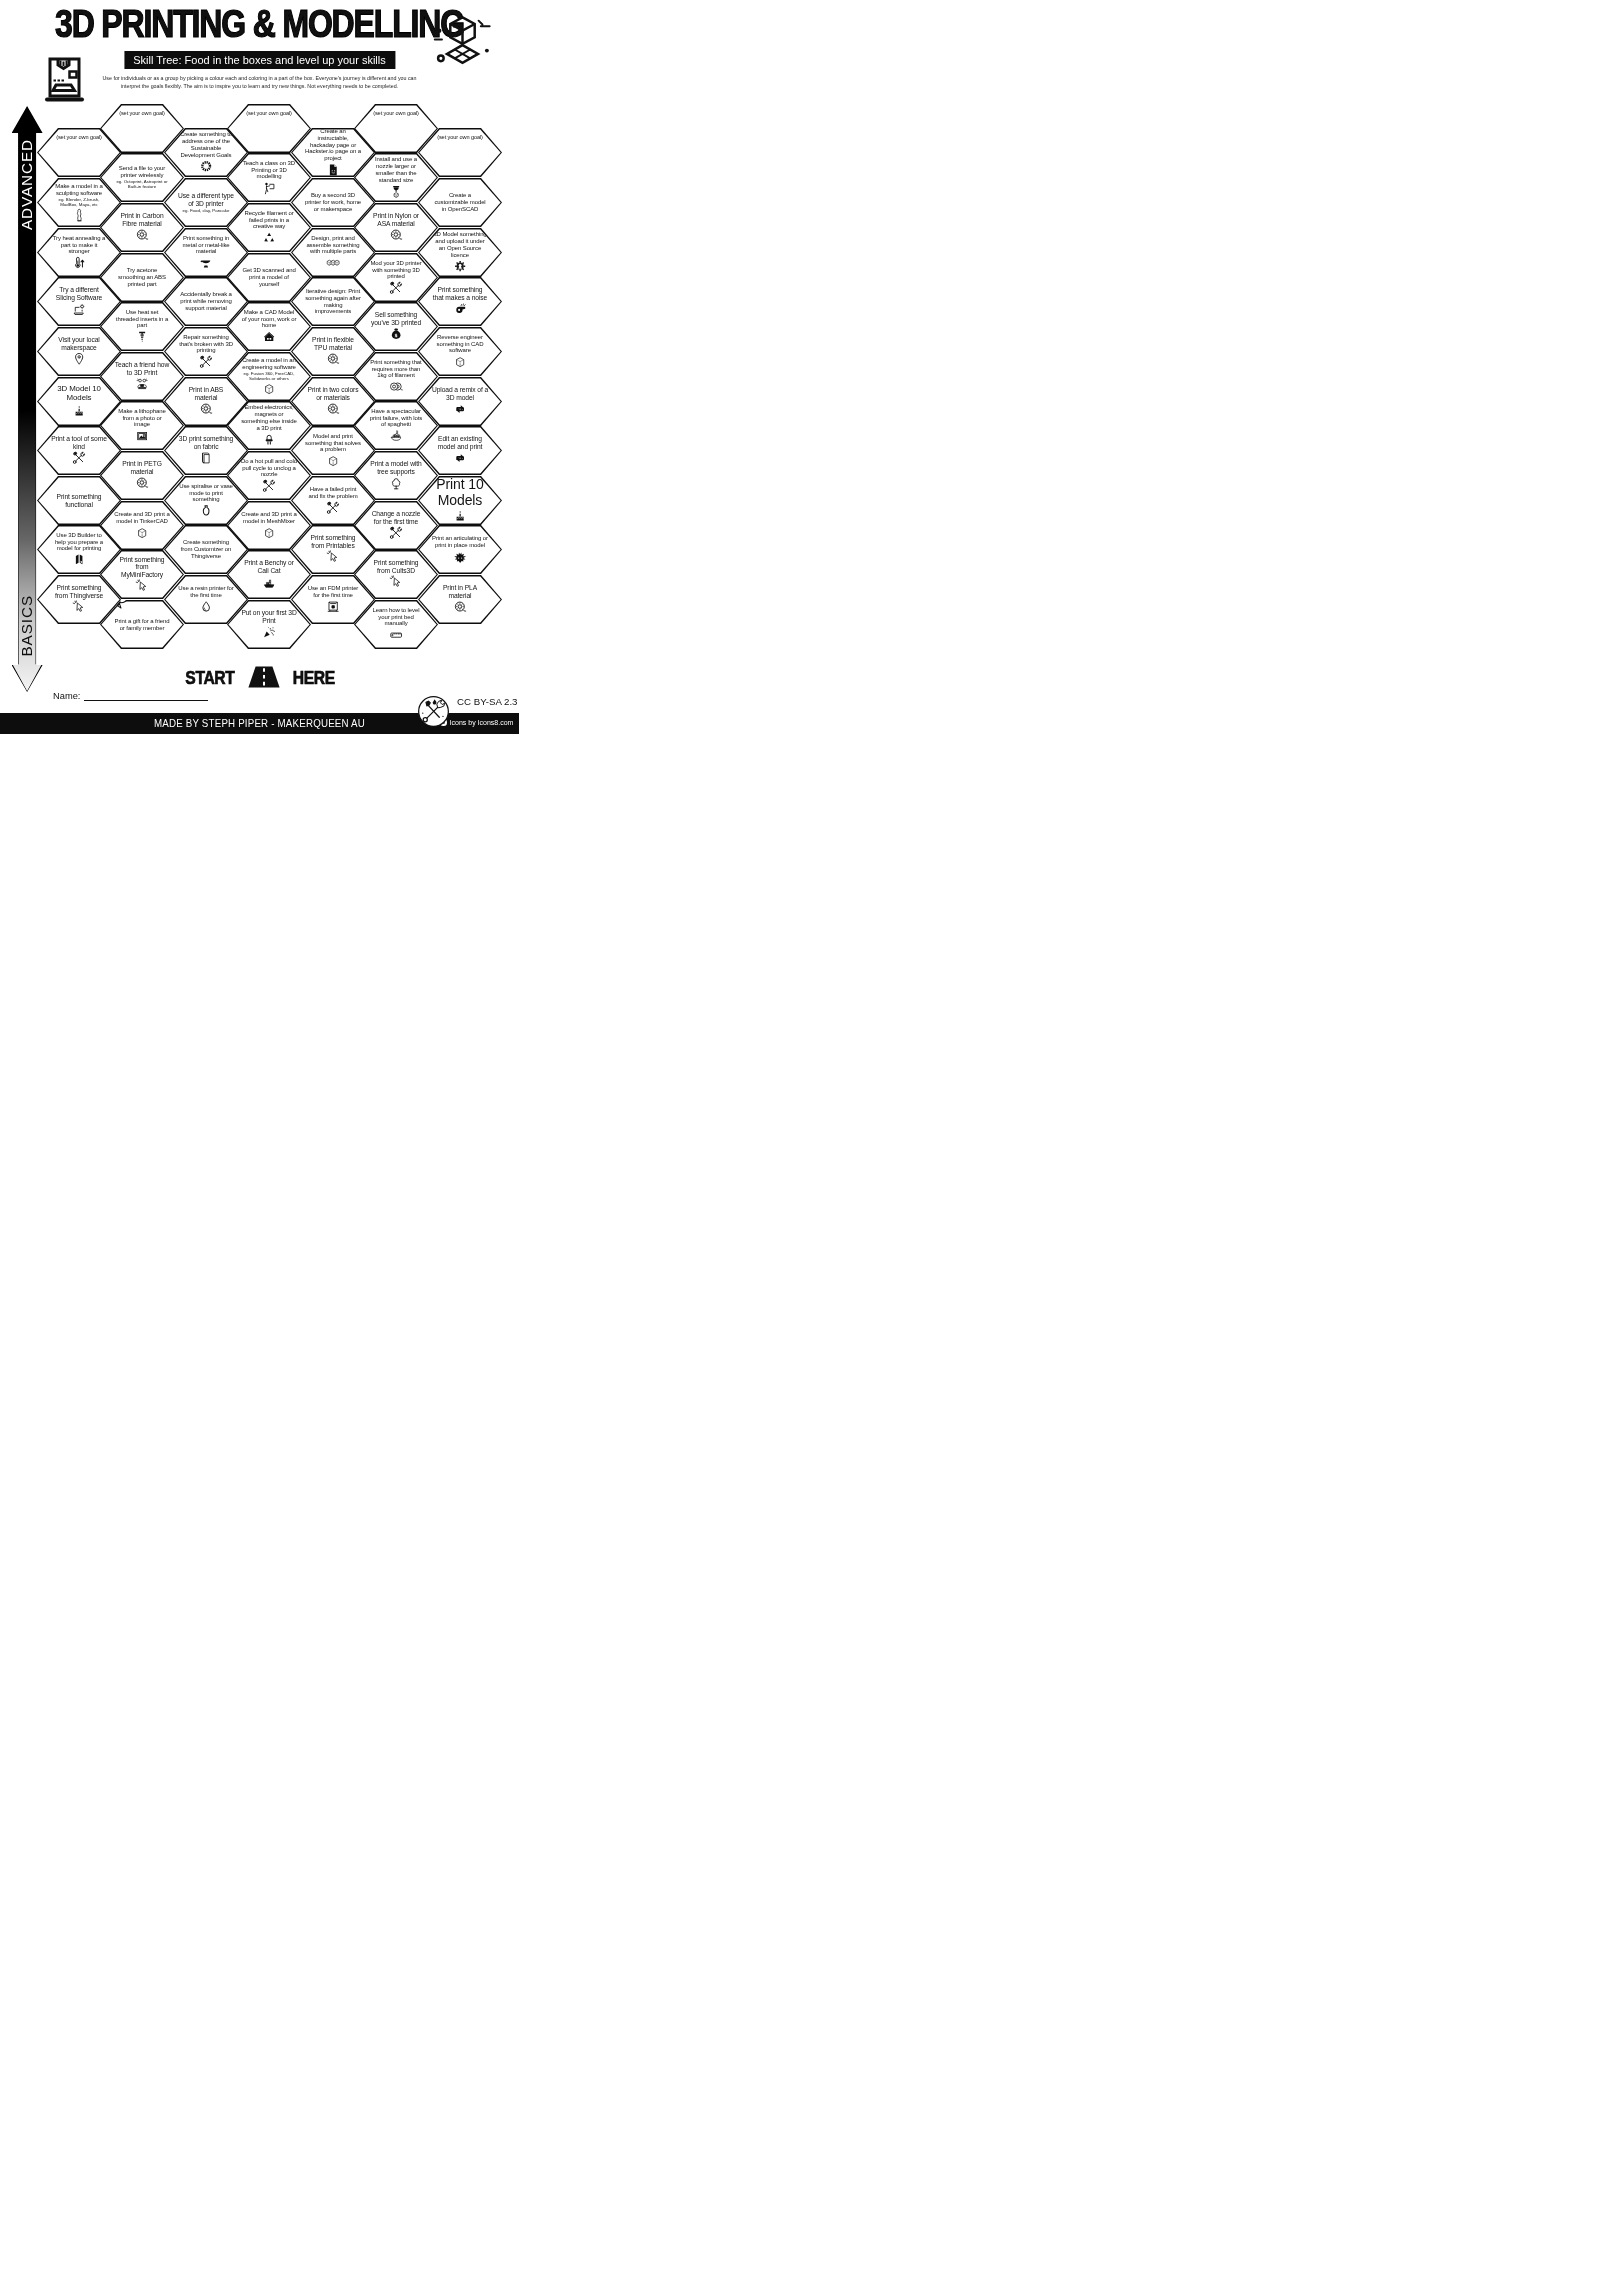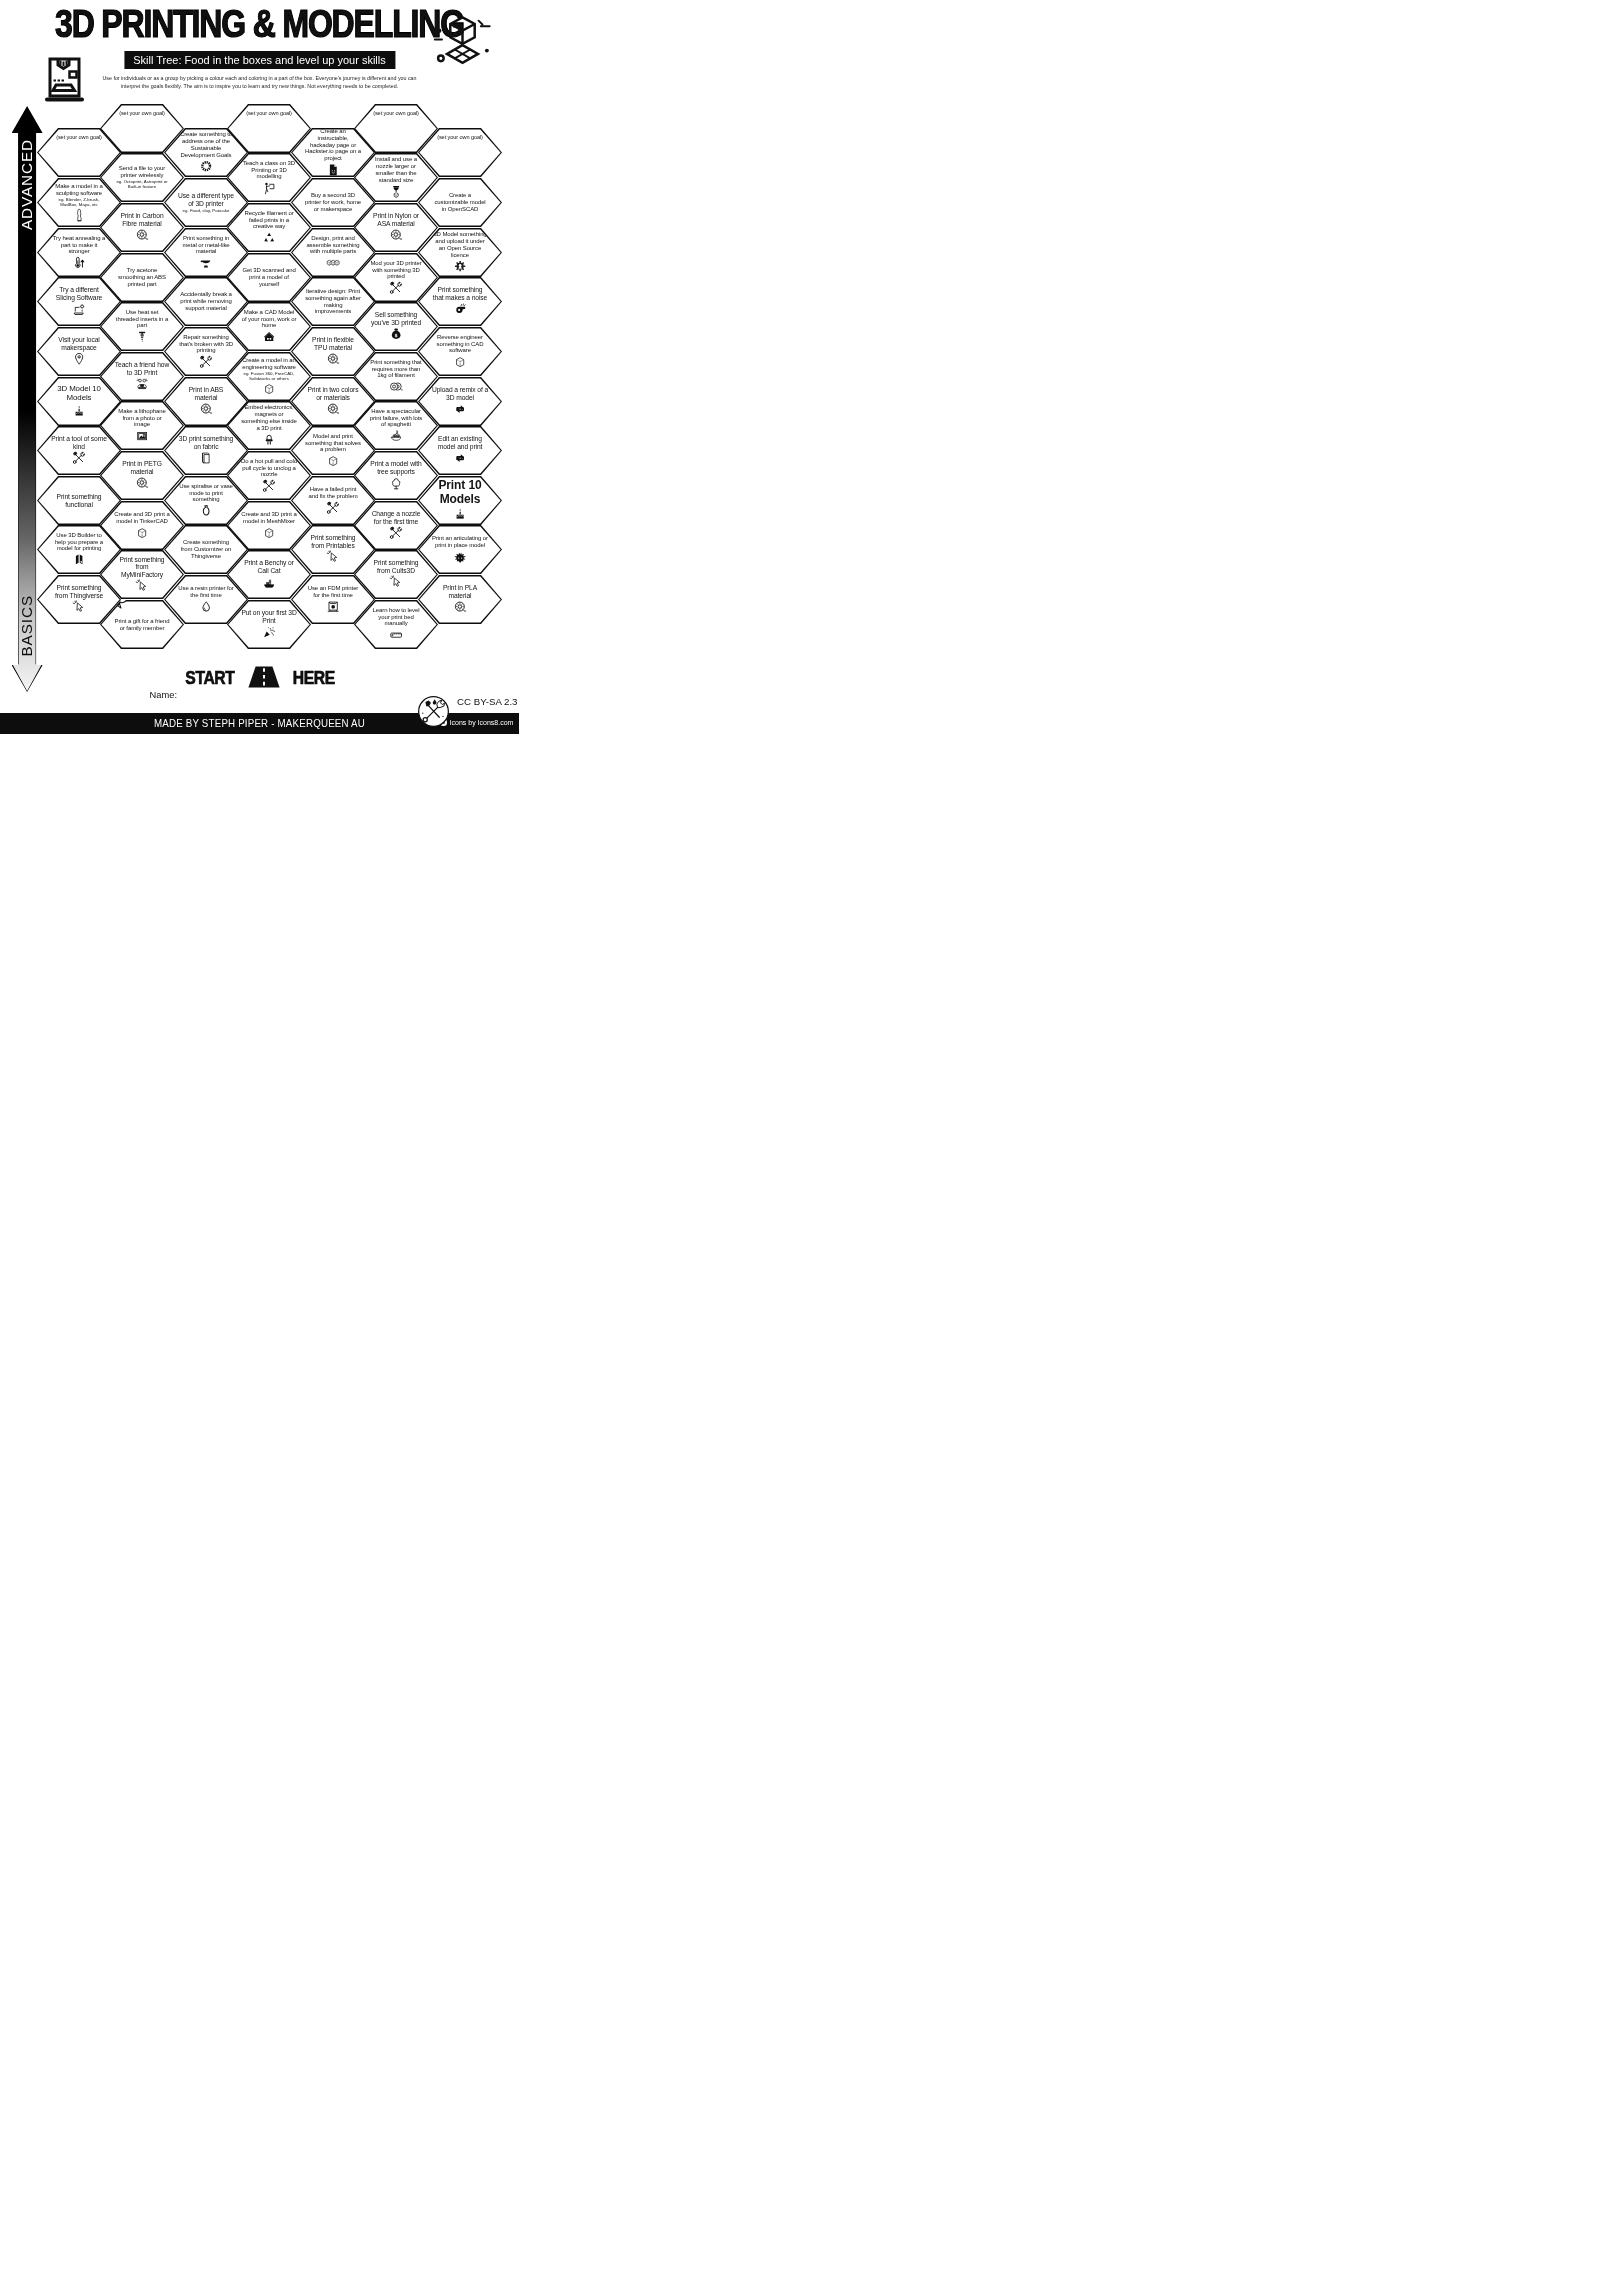--- a/index.html
+++ b/index.html
@@ -37,21 +37,21 @@
   .hex-label{line-height:1.12;letter-spacing:-0.1px;color:#141414;}
   .hex-sub{font-size:4.4px;line-height:1.15;margin-top:0.5px;color:#141414;}
   .hex-icon{margin-top:0.9px;line-height:0;}
   .hex-icon svg{width:14.3px;height:14.3px;}
   .hex-deco{position:absolute;left:6.5px;top:-9.3px;width:21px;height:18.5px;z-index:5;line-height:0;}
   
   .start-row{position:absolute;top:665px;left:50%;transform:translateX(-50%);
       display:flex;align-items:center;gap:7.4px;}
   .start-word{font-size:18.5px;font-weight:bold;letter-spacing:-0.5px;transform:scaleX(.85);-webkit-text-stroke:0.6px #000;}
   .road{width:36px;height:26px;}
-  .name-row{position:absolute;left:53px;top:690px;display:flex;align-items:flex-end;gap:3.7px;flex-direction:column;}
+  .name-row{position:absolute;left:53px;top:690px;display:flex;align-items:flex-end;gap:3.7px;}
   .name-label{font-size:9.3px;}
   .name-line{width:124px;border-bottom:0.9px solid #111;height:10.2px;}
   .cc-badge{position:absolute;left:417px;top:695px;width:33px;height:33px;z-index:6;}
   .cc-text{position:absolute;left:457px;top:696px;font-size:9.7px;z-index:6;}
   .footer{position:absolute;left:0;top:713px;width:519px;height:21px;background:#0d0d0d;color:#fff;}
   .footer-credit{position:absolute;width:100%;text-align:center;top:4.2px;font-size:10.6px;letter-spacing:0.2px;transform:scaleX(.92);}
   .footer-right{position:absolute;right:5.6px;top:6px;display:flex;align-items:center;gap:2.8px;font-size:7px;}
   .i8-logo{width:6.5px;height:6.5px;border-radius:50%;background:#fff;color:#000;font-size:4.6px;font-weight:bold;
       display:flex;align-items:center;justify-content:center;}
 </style>
@@ -855,21 +855,21 @@
           <span class="hex-icon"><svg viewBox="0 0 48 48">
               <g fill="#111">
                 <path d="M11 29v-8a4 4 0 0 1 4-4h11v-6l11 9-11 9v-6H17v6z"></path>
                 <path d="M37 19v8a4 4 0 0 1-4 4H22v6L11 28l11-9v6h11v-6z"></path>
               </g>
             </svg></span>
         </div>
       </div>
       <div class="hex" style="left: 418px; top: 476px;">
         <div class="hex-in">
-          <div class="hex-label" style="font-size: 12px; font-weight: bold;">Print 10 Models</div>
+          <div class="hex-label" style="font-size: 14px;">Print 10 Models</div>
           <span class="hex-icon"><svg viewBox="0 0 48 48">
               <g fill="#111">
                 <path d="M12 26h24v13H12z"></path>
                 <rect x="22" y="16" width="4" height="9"></rect>
                 <path d="M24 7c2.2 2.6 2.2 4.8 0 6.5-2.2-1.7-2.2-3.9 0-6.5z"></path>
               </g>
               <path d="M12 30c2 2.6 4 2.6 6 0s4 2.6 6 0 4 2.6 6 0 4 2.6 6 0" stroke="#fff" stroke-width="2" fill="none"></path>
             </svg></span>
         </div>
       </div>

